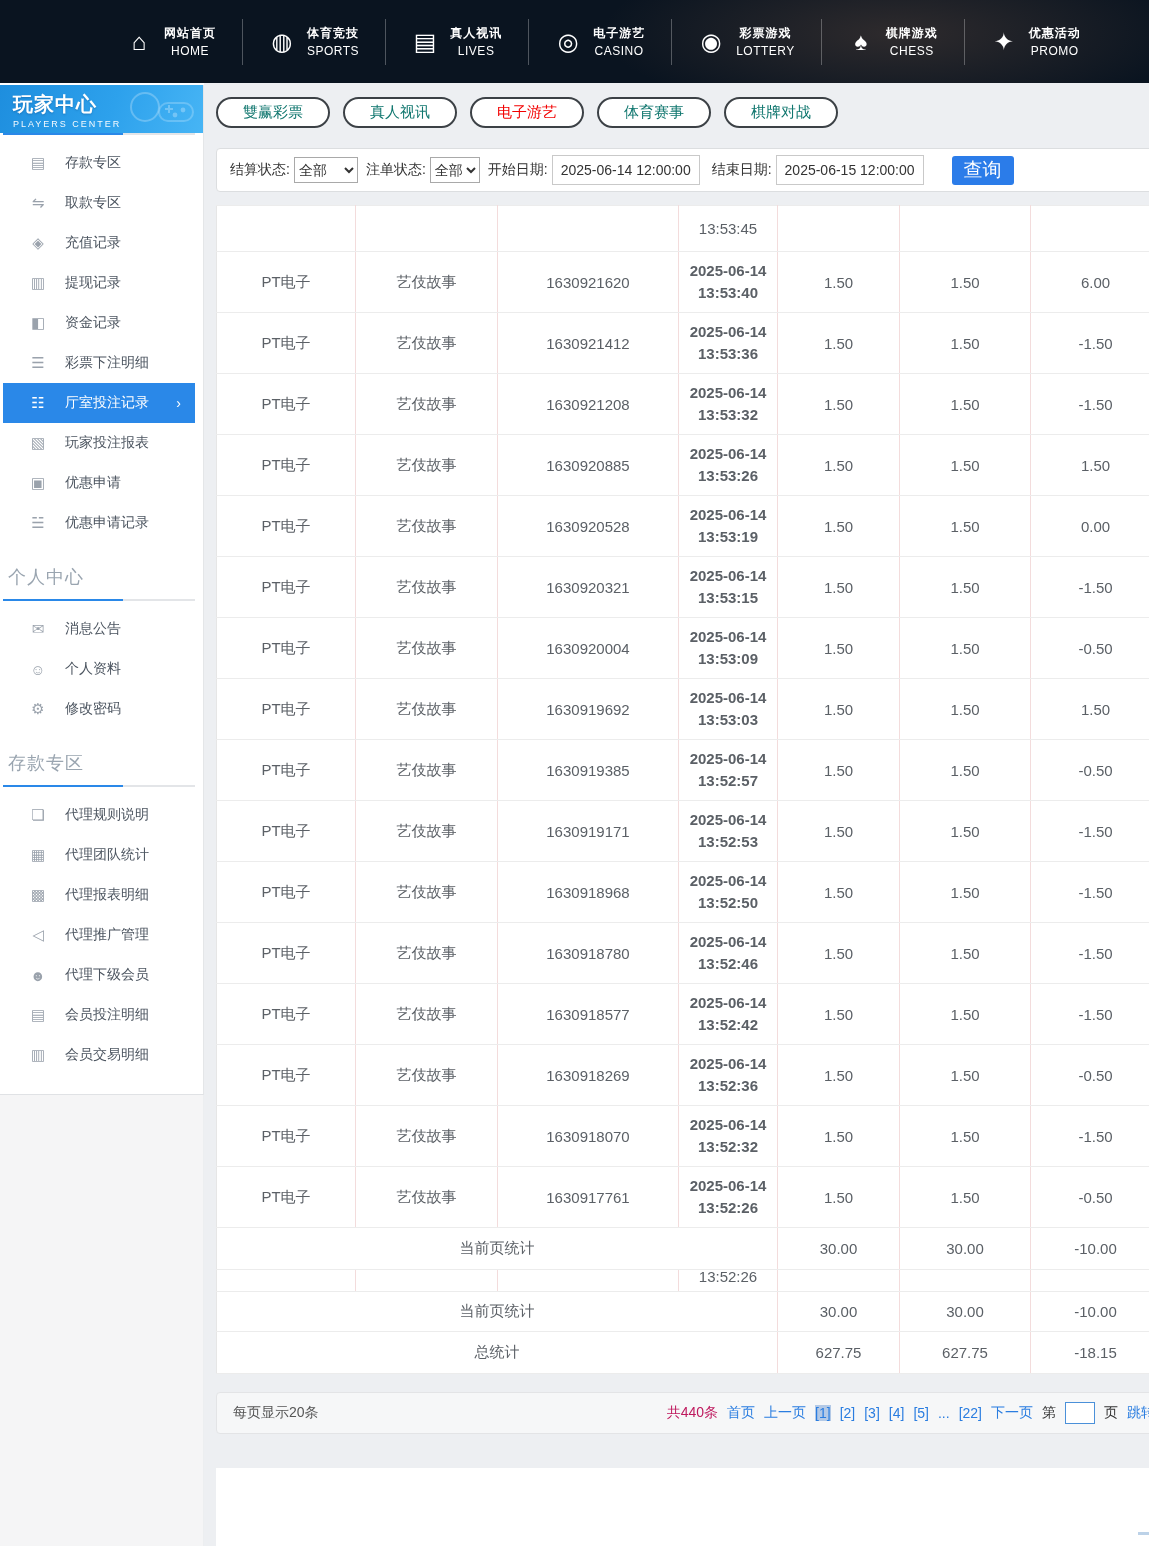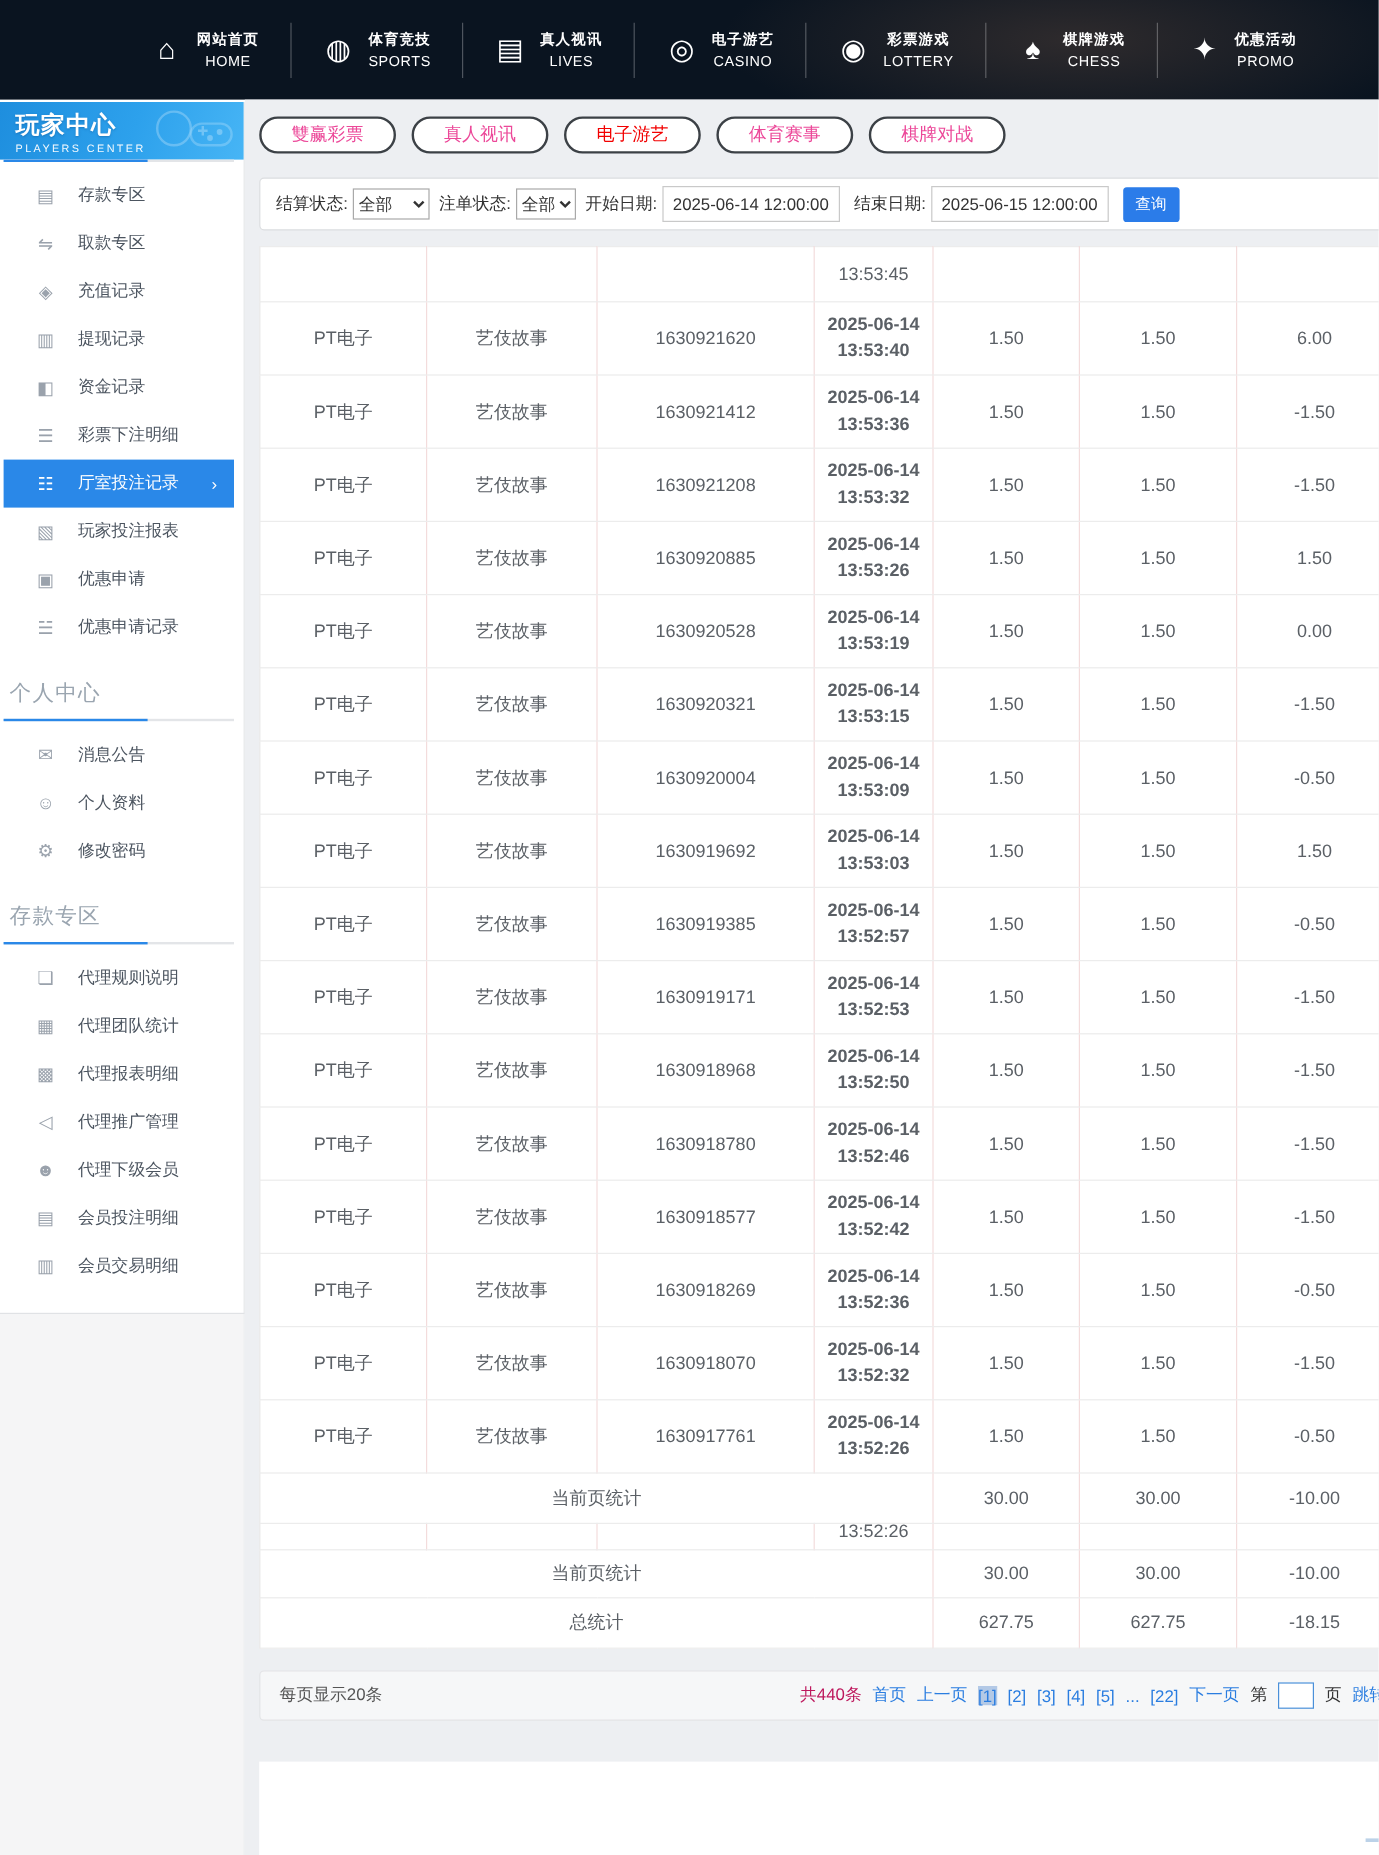--- a/index.html
+++ b/index.html
@@ -58,43 +58,43 @@
   .side-item .chev { display:none; position:absolute; right:14px; font-size:14px; color:#fff; }
   .side-item.active .chev { display:block; }
 
   
   .main { flex:1; background:#edeff2; overflow:hidden; position:relative; }
   .main-inner { width:944px; margin-left:12px; }
 
   .tabs { display:flex; gap:13px; padding:10px 0 0 0; height:48px; align-items:center; }
   .tab-pill {
     background:#fff; border:2px solid #3c4146; border-radius:16px; height:31px;
-    padding:0 25px; display:flex; align-items:center; font-size:15px; color:#ec4899;
+    padding:0 25px; display:flex; align-items:center; font-size:15px; color:#0f766e;
     cursor:pointer; white-space:nowrap;
   }
   .tab-pill.active { color:#f20000; }
 
   .filter-card {
     margin-top:17px; background:#fff; border:1px solid #dcdee0; border-radius:4px;
     height:44px; display:flex; align-items:center; padding:0 13px; font-size:14px; color:#333;
   }
   .filter-card label { margin-right:4px;text-align:center; }
   .filter-card select {
     height:26px; border:1px solid #a9a9a9; background:#fff; font-size:14px; color:#333;
     margin-right:8px; font-family:inherit;
   }
   .sel-settle { width:64px; }
   .sel-order { width:50px; }
   .filter-card input.date-input {
     height:30px; width:148px; border:1px solid #c9c9c9; font-size:14px; color:#333;
     padding:0 8px; margin-right:12px; font-family:inherit;
   }
   .btn-search {
-    background:#2b7ce9; color:#fff; border:none; border-radius:3px; height:29px; width:47px;
-    font-size:13px; cursor:pointer; font-family:inherit;
+    background:#2b7ce9; color:#fff; border:none; border-radius:3px; height:29px; width:62px;
+    font-size:19px; cursor:pointer; font-family:inherit;margin-left:16px;
   }
 
   
   .table-card { margin-top:13px; }
   table.bets { border-collapse:collapse; table-layout:fixed; width:944px; background:#fff; }
   table.bets td {
     border:1px solid #ececec; border-left:none;
     border-right:1px solid #f3dcdc;
     text-align:center; font-size:15px; color:#5b6066; overflow:hidden;
   }

